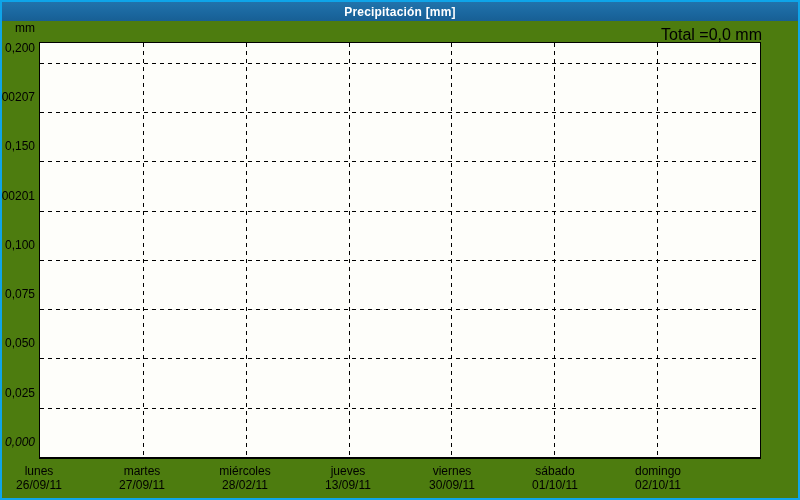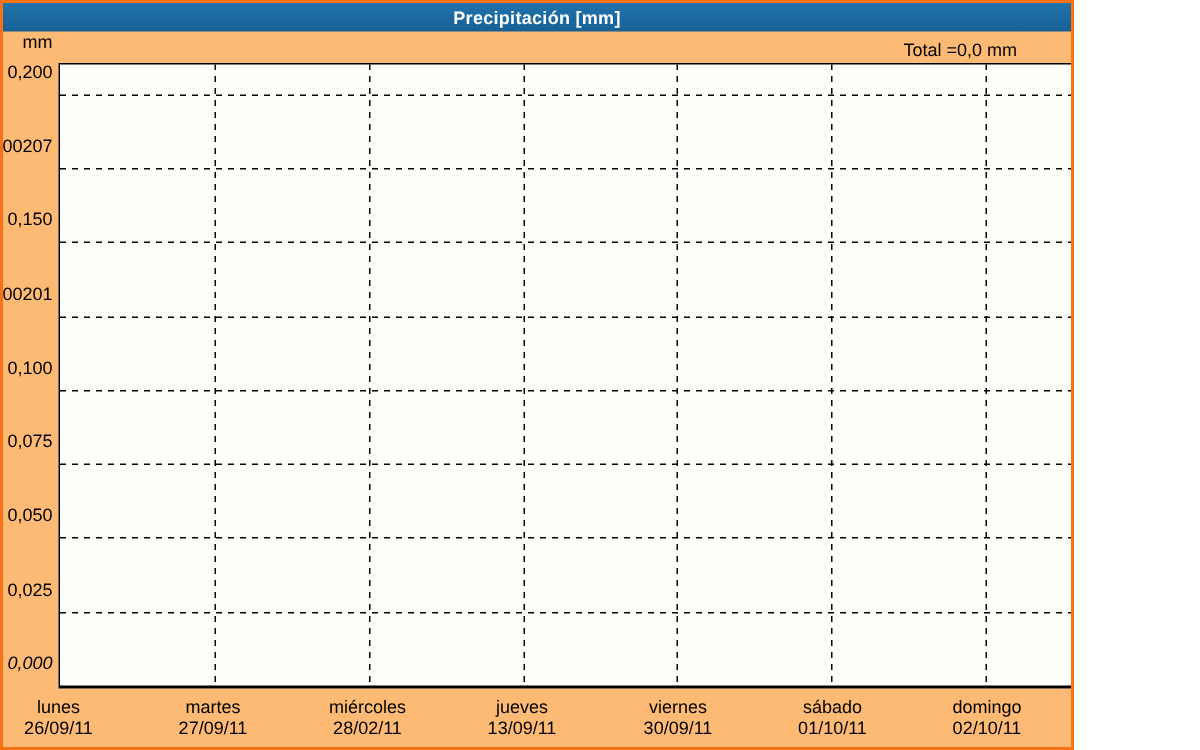--- a/index.html
+++ b/index.html
@@ -1,37 +1,37 @@
 <!DOCTYPE html>
 <html><head>
 <meta charset="utf-8">
 <style>
   * { margin: 0; padding: 0; box-sizing: border-box; }
   html, body { width: 800px; height: 500px; }
   body { font-family: "Liberation Sans", sans-serif; }
 
   .window {
     position: relative;
-    width: 716px; height: 500px;
-    border: 2px solid #f97316;
-    background: #fdba74;
+    width: 800px; height: 500px;
+    border: 2px solid #0ea5e9;
+    background: #4d7c0f;
     overflow: hidden;
   }
   .titlebar {
     position: absolute; top: 0; left: 0; right: 0; height: 19px;
     background: linear-gradient(to bottom, #2173ab 0%, #1b68a0 55%, #175f94 100%);
     display: flex; align-items: center; justify-content: center;
   }
   .titlebar .title {
     color: #ffffff; font-size: 12px; font-weight: bold;
     letter-spacing: 0.2px;
   }
   .total-label {
     position: absolute; top: 24px; right: 36px;
-    font-size: 12px; color: #000000; text-align: right;
+    font-size: 16px; color: #000000; text-align: right;
   }
   .plot-area {
     position: absolute; left: 37px; top: 40px;
     width: 722px; height: 417px;
     background: #fefefa;
     border: 1px solid #000000;
     border-bottom-width: 2px;
   }
   .hgrid {
     position: absolute; left: 0; width: 100%; height: 1px;

